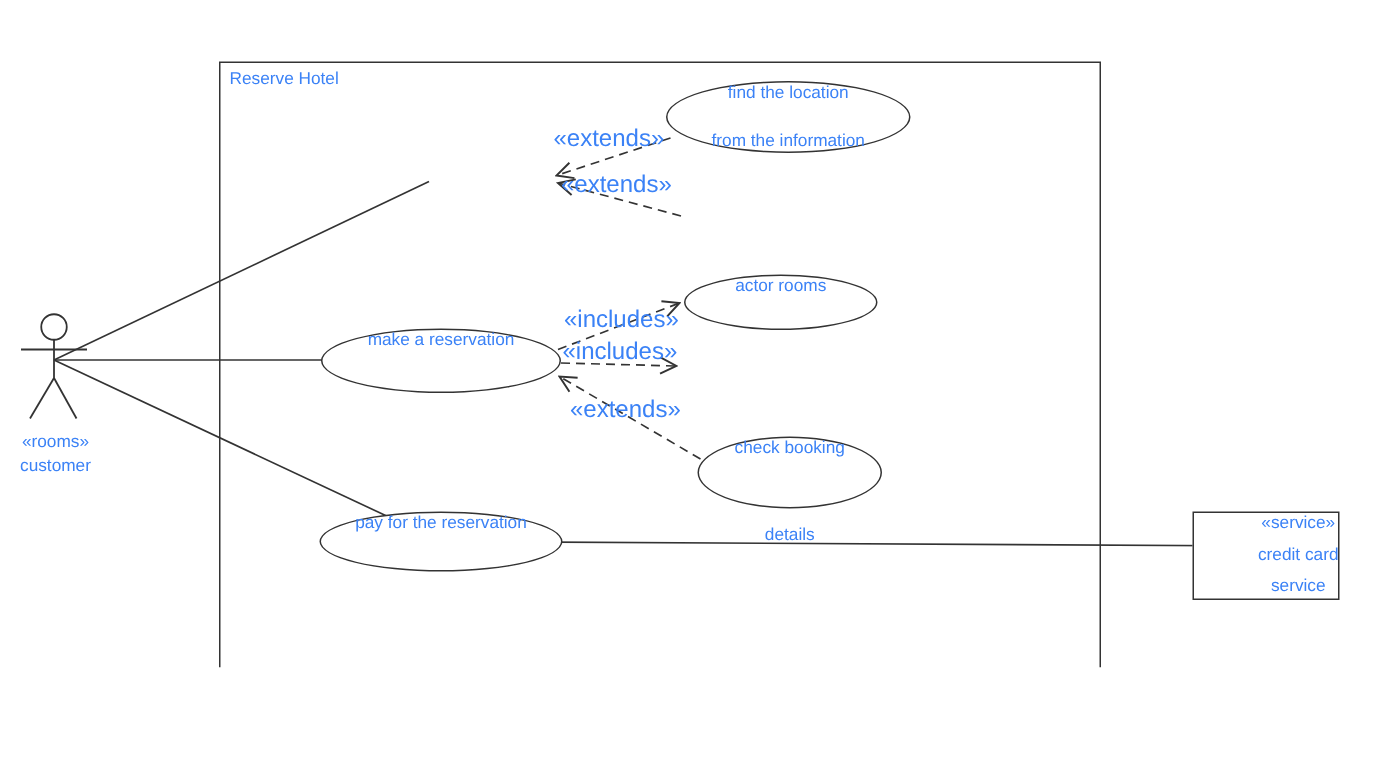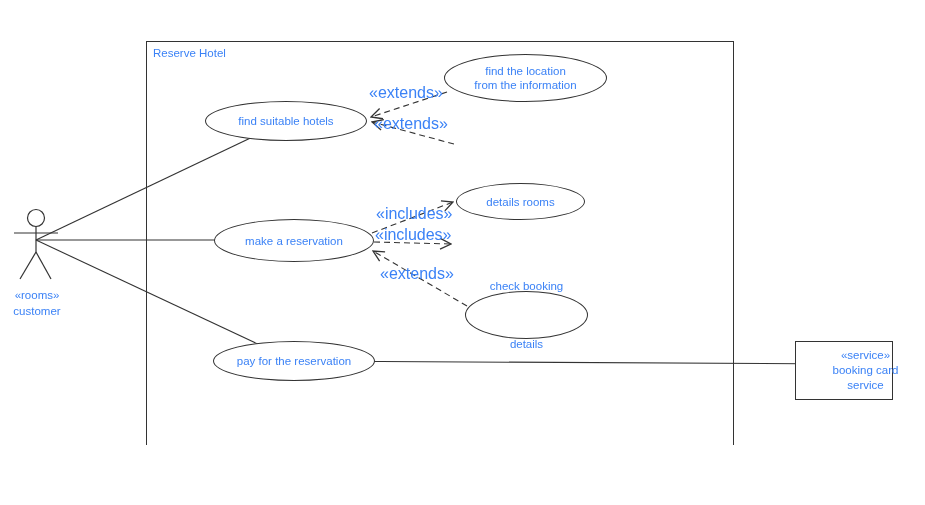--- a/index.html
+++ b/index.html
@@ -12,21 +12,21 @@
   .boundary{
     position:absolute;left:146px;top:41px;width:588px;height:420px;
     border:1px solid #333;box-sizing:border-box;z-index:0;background:transparent;
   }
   .sys-title{
     position:absolute;left:6px;top:5px;font-size:11.5px;white-space:nowrap;
   }
   .node{
     position:absolute;z-index:2;background:#ffffff;border:1px solid #333;
     box-sizing:border-box;display:flex;flex-direction:column;align-items:center;
-    justify-content:center;text-align:center;font-size:11.5px;line-height:14px;
+    justify-content:space-between;text-align:center;font-size:11.5px;line-height:14px;
   }
   .ellipse{border-radius:50%;}
   .rect-node{border-radius:0;line-height:15px;}
   .node span{display:block;white-space:nowrap;}
   .rel-label{
     position:absolute;z-index:3;font-size:16px;width:72px;text-align:center;
     white-space:nowrap;background:transparent;
   }
   .actor-label{
     position:absolute;left:0px;top:287px;width:74px;z-index:2;
@@ -68,51 +68,48 @@
 
   <div class="boundary">
     <div class="sys-title">Reserve Hotel</div>
   </div>
 
   <div class="actor-label">
     <span>«rooms»</span>
     <span>customer</span>
   </div>
 
-  <div class="node ellipse" style="left:205px;top:101px;width:162px;height:40px;">
-    <span>find suitable hotels</span>
-  </div>
 
   <div class="node ellipse" style="left:444px;top:54px;width:163px;height:48px;">
     <span>find the location</span>
     <span>from the information</span>
   </div>
 
 
   <div class="node ellipse" style="left:214px;top:219px;width:160px;height:43px;">
     <span>make a reservation</span>
   </div>
 
   <div class="node ellipse" style="left:456px;top:183px;width:129px;height:37px;">
-    <span>details rooms</span>
+    <span>actor rooms</span>
   </div>
 
 
   <div class="node ellipse" style="left:465px;top:291px;width:123px;height:48px;gap:44px;">
     <span>check booking</span>
     <span>details</span>
   </div>
 
   <div class="node ellipse" style="left:213px;top:341px;width:162px;height:40px;">
     <span>pay for the reservation</span>
   </div>
 
   <div class="node rect-node" style="left:795px;top:341px;width:98px;height:59px;padding-left:43px;">
     <span>«service»</span>
-    <span>booking card</span>
+    <span>credit card</span>
     <span>service</span>
   </div>
 
   <div class="rel-label" style="left:369px;top:84px;">«extends»</div>
   <div class="rel-label" style="left:374px;top:115px;">«extends»</div>
   <div class="rel-label" style="left:376px;top:205px;">«includes»</div>
   <div class="rel-label" style="left:375px;top:226px;">«includes»</div>
   <div class="rel-label" style="left:380px;top:265px;">«extends»</div>
 
 </div>

